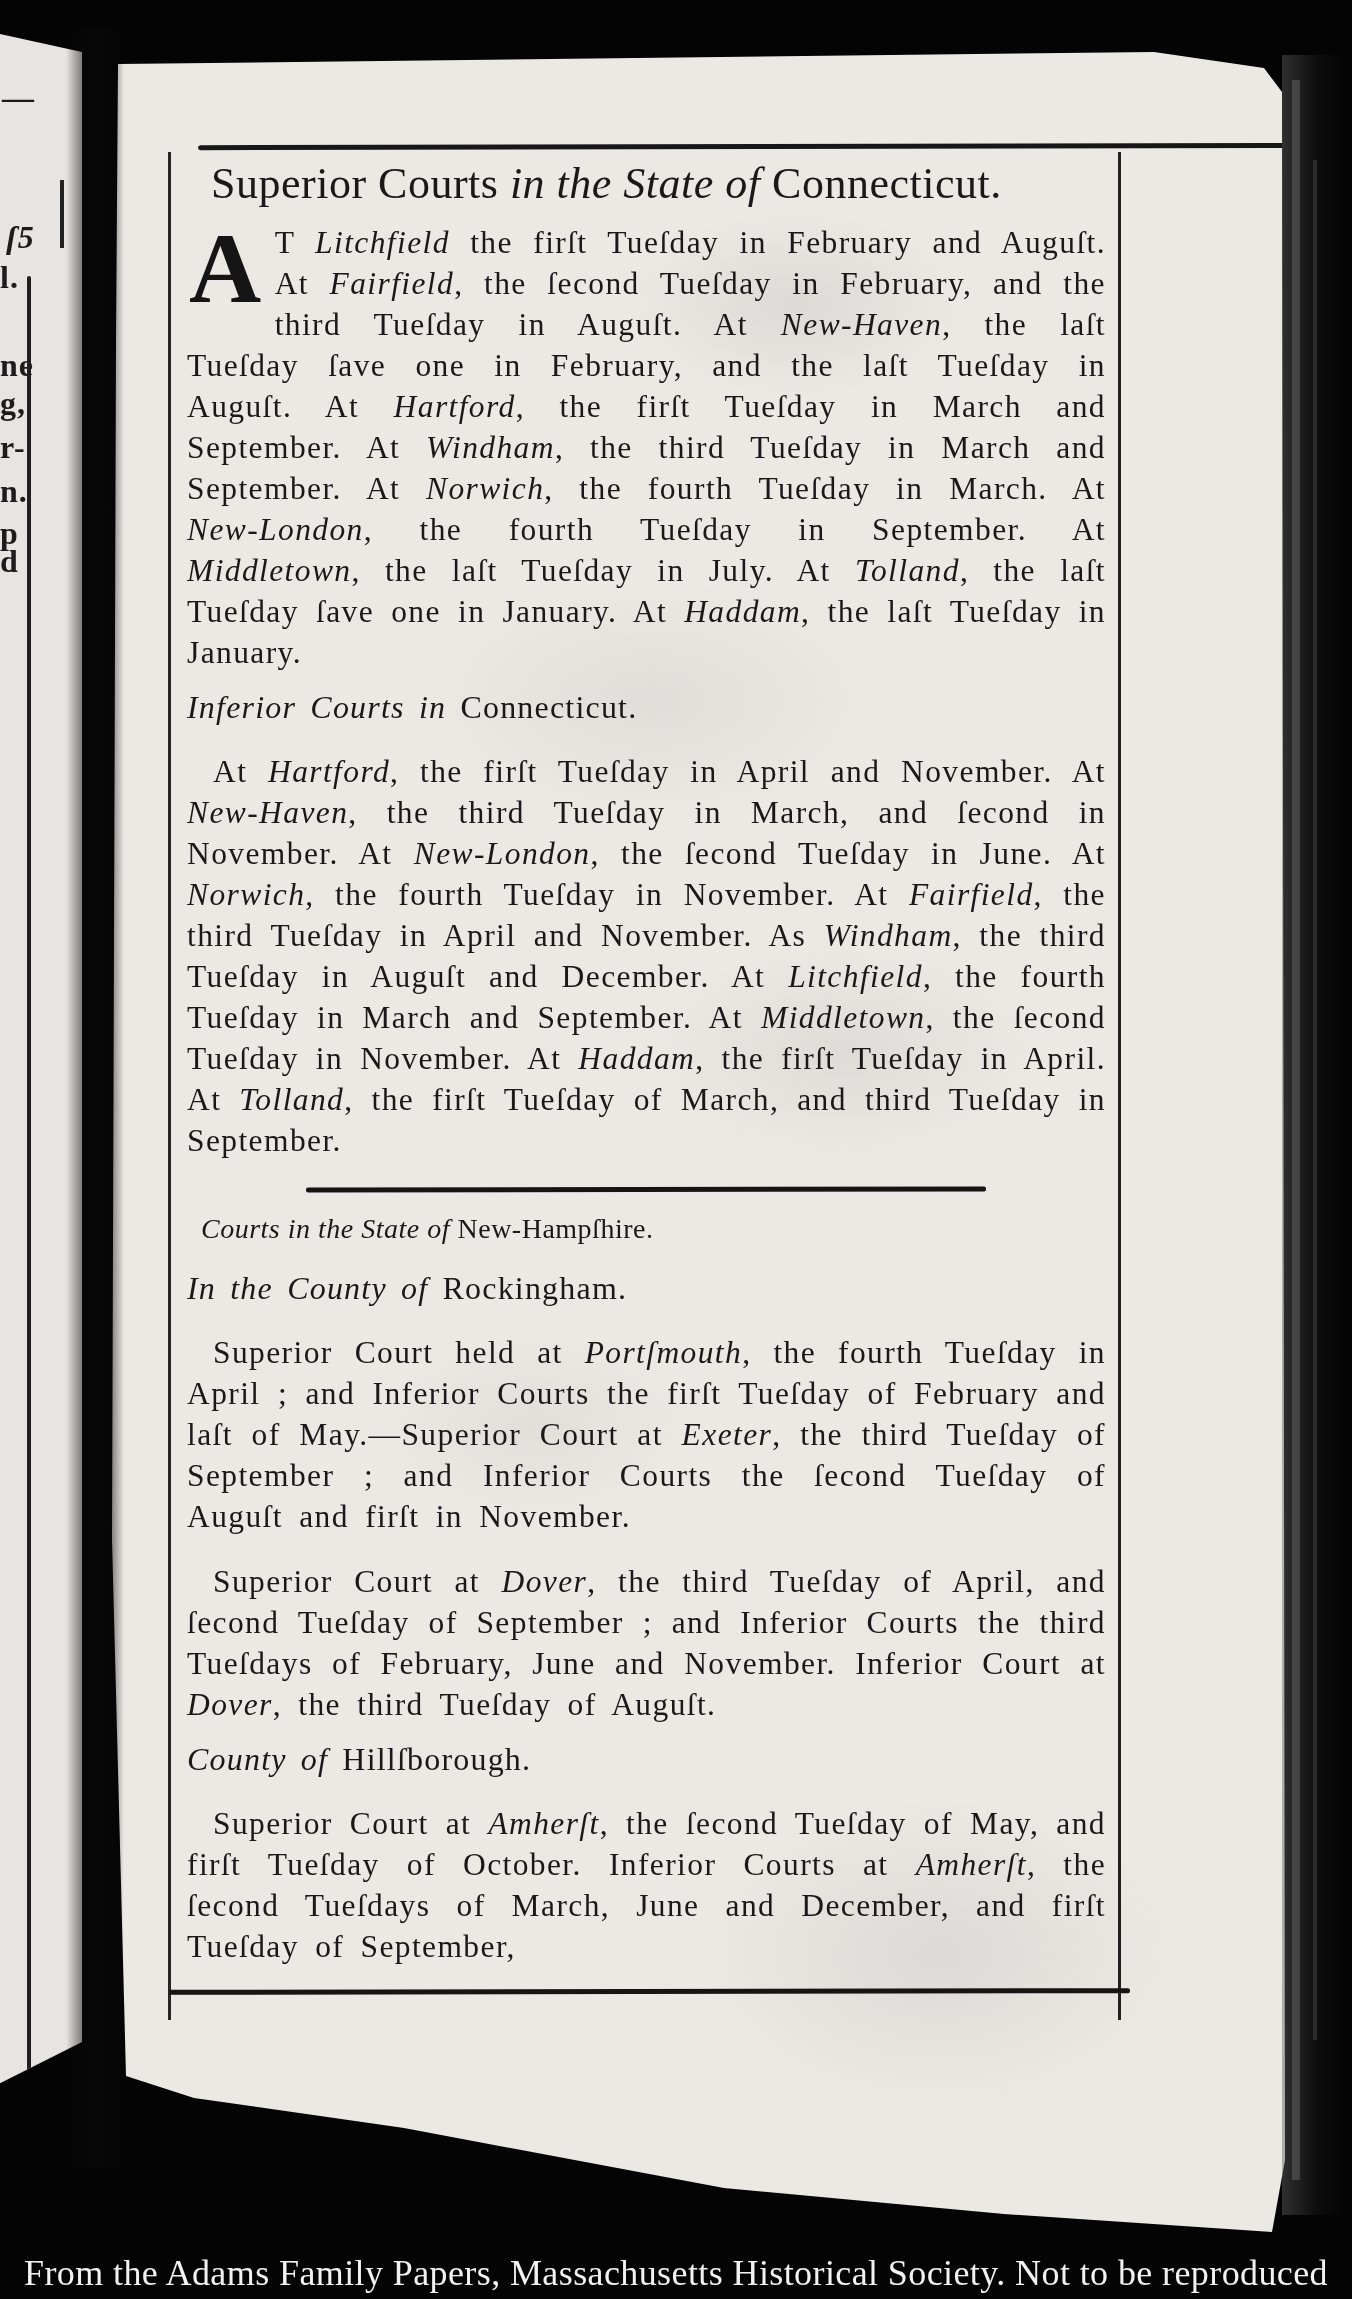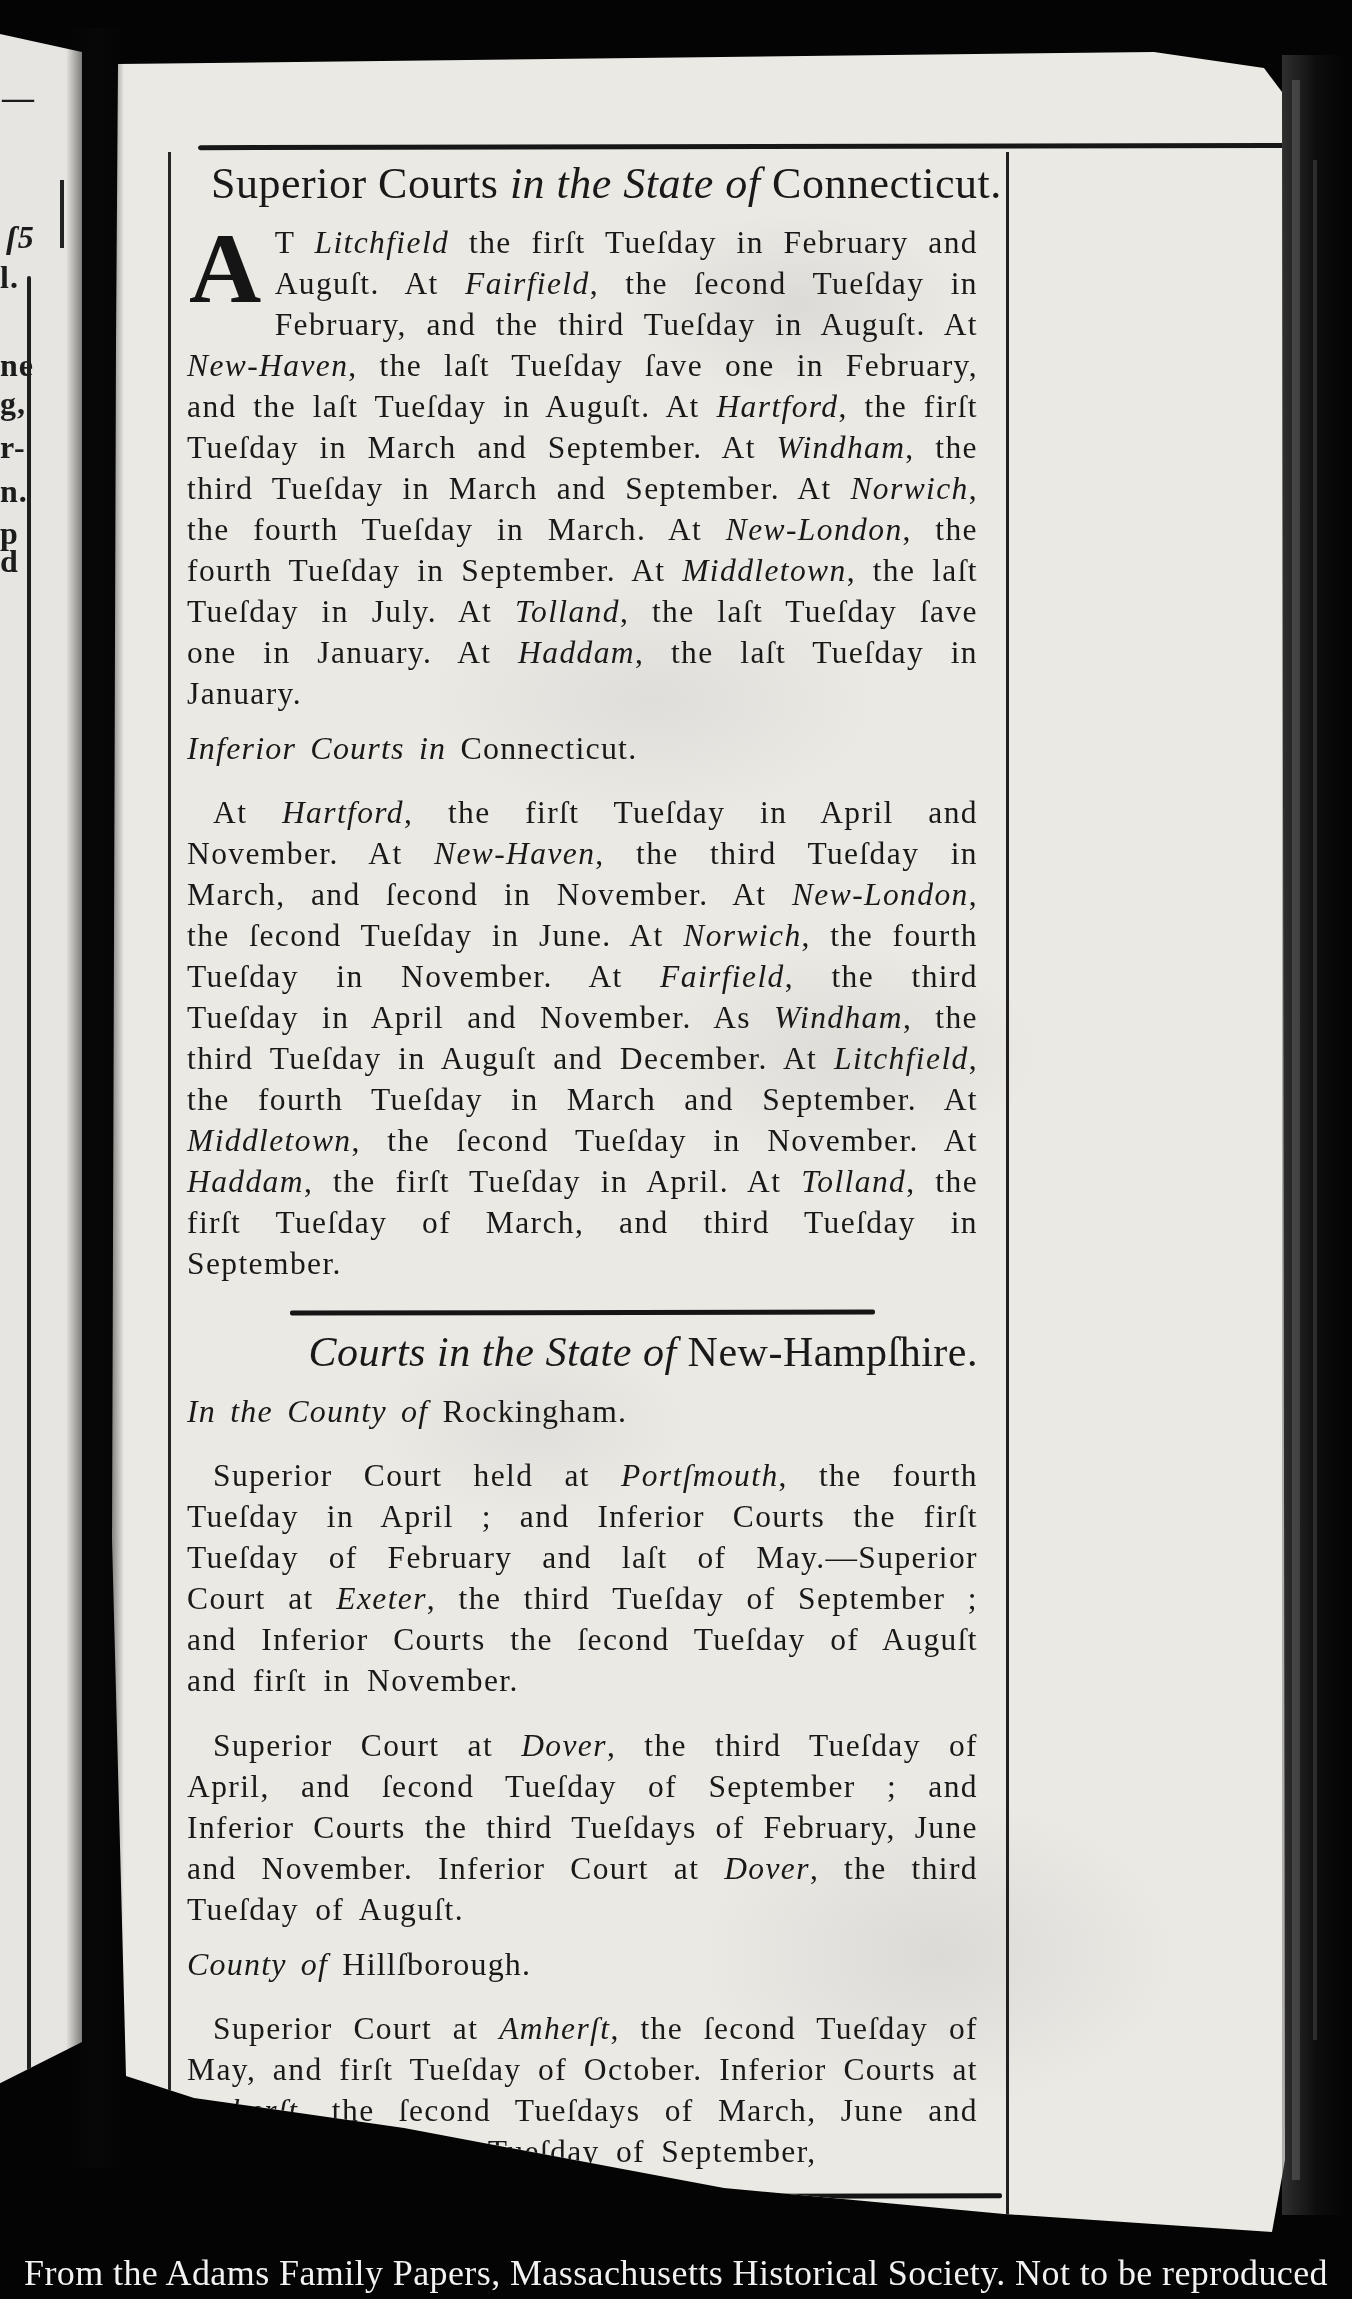--- a/index.html
+++ b/index.html
@@ -50,32 +50,32 @@
       radial-gradient(340px 220px at 70% 87%,rgba(110,110,110,.12),transparent 70%),
       #ebe9e4;
     clip-path:polygon(14px 24px,1050px 12px,1160px 28px,1178px 52px,1181px 2120px,1168px 2192px,900px 2174px,620px 2148px,300px 2088px,90px 2058px,22px 2036px,8px 1500px,12px 300px);
   }
   .toprule{
     position:absolute;left:94px;top:104px;width:1138px;height:5px;
     background:#171717;border-radius:3px;transform:rotate(-.12deg);
   }
   
   .block{
-    position:absolute;left:64px;top:112px;width:841px;box-sizing:border-box;
+    position:absolute;left:64px;top:112px;width:953px;box-sizing:border-box;
     border-left:3px solid #262626;border-right:3px solid #202020;
-    padding:2px 28px 0 16px;min-height:1865px;color:#191919;
+    padding:2px 12px 0 16px;min-height:1865px;color:#191919;
   }
   .it{font-style:italic;}
   .title{
     font-size:44px;line-height:52px;font-weight:normal;margin:4px 0 10px;
     padding-left:24px;letter-spacing:.5px;white-space:nowrap;
   }
   .nh-title{
-    font-size:42px;line-height:50px;font-weight:normal;margin:10px 0 2px;
-    padding-left:14px;letter-spacing:.5px;white-space:nowrap;text-align:right;
+    font-size:28px;line-height:50px;font-weight:normal;margin:10px 0 2px;
+    padding-left:14px;letter-spacing:.5px;white-space:nowrap;
   }
   .para{
     font-size:31.5px;line-height:41px;margin:0;text-align:justify;
     letter-spacing:1.4px;word-spacing:7px;
   }
   .p-first{margin-top:12px;}
   .indent{text-indent:26px;margin-top:24px;}
   .dropcap{
     float:left;font-size:100px;line-height:82px;padding:6px 12px 0 2px;
     font-weight:600;color:#151515;

